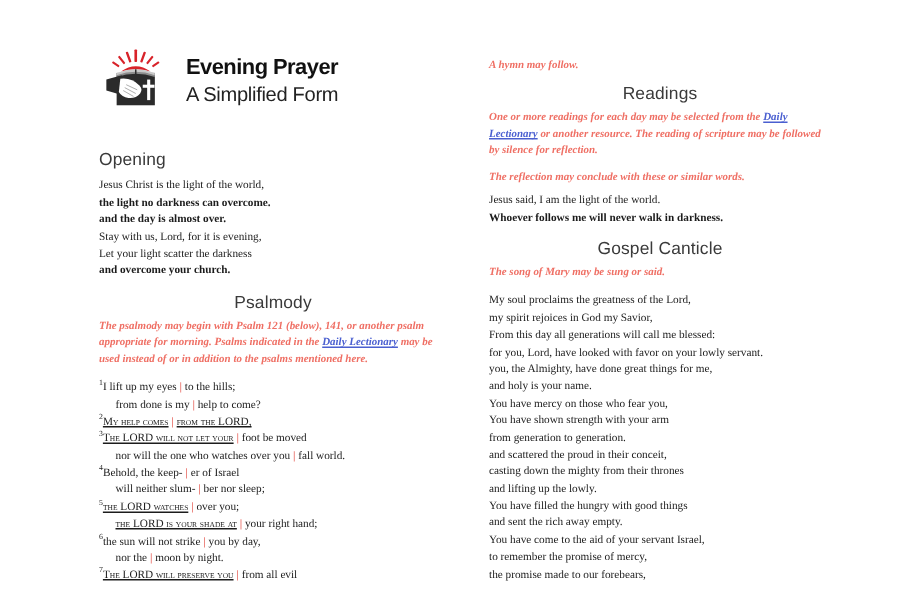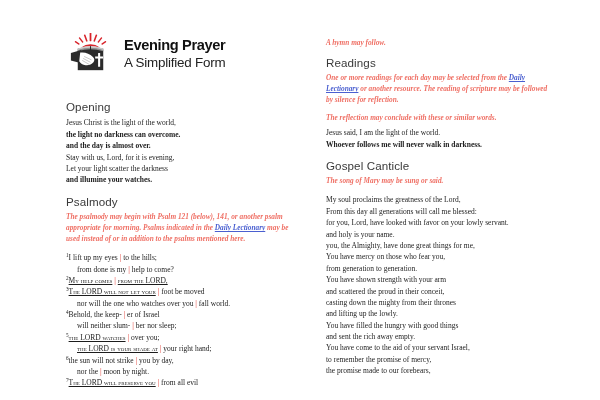--- a/index.html
+++ b/index.html
@@ -72,21 +72,21 @@
   
   h2.section {
     font-family: "Liberation Sans", sans-serif;
     font-size: 11.6px;
     font-weight: normal;
     letter-spacing: 0.1px;
     color: #3a3a3a;
     margin: 0 0 3px 0;
     line-height: 1.25;
   }
-  .sec-gap { margin-top: 13px; }
+  .sec-gap { margin-top: 13px; text-align: center; }
 
   
   .line {
     font-size: 7.5px;
     line-height: 1.52;
     color: #1c1c1c;
     white-space: nowrap;
   }
   .line.bold { font-weight: bold; }
   .line.indent { padding-left: 11px; }
@@ -169,21 +169,21 @@
       </span>
     </div>
 
     <h2 class="section">Opening</h2>
     <div class="block">
       <div class="line">Jesus Christ is the light of the world,</div>
       <div class="line bold">the light no darkness can overcome.</div>
       <div class="line bold">and the day is almost over.</div>
       <div class="line">Stay with us, Lord, for it is evening,</div>
       <div class="line">Let your light scatter the darkness</div>
-      <div class="line bold">and illumine your watches.</div>
+      <div class="line bold">and overcome your church.</div>
     </div>
 
     <h2 class="section sec-gap">Psalmody</h2>
     <p class="rubric">
       <span>The psalmody may begin with Psalm 121 (below), 141, or another psalm appropriate for morning. Psalms indicated in the </span><a class="link" href="#">Daily Lectionary</a><span> may be used instead of or in addition to the psalms mentioned here.</span>
     </p>
 
     <div>
 
       <div class="line"><span class="vnum">1</span><span>I lift up my eyes</span> <span class="point">|</span> <span>to the hills;</span></div>
@@ -219,27 +219,28 @@
     <p class="rubric tight">The reflection may conclude with these or similar words.</p>
     <div class="block">
       <div class="line">Jesus said, I am the light of the world.</div>
       <div class="line bold">Whoever follows me will never walk in darkness.</div>
     </div>
 
     <h2 class="section sec-gap">Gospel Canticle</h2>
     <p class="rubric">The song of Mary may be sung or said.</p>
     <div>
       <div class="line">My soul proclaims the greatness of the Lord,</div>
+      <div class="line">my spirit rejoices in God my Savior,</div>
       <div class="line">From this day all generations will call me blessed:</div>
       <div class="line">for you, Lord, have looked with favor on your lowly servant.</div>
+      <div class="line">you, the Almighty, have done great things for me,</div>
       <div class="line">and holy is your name.</div>
-      <div class="line">you, the Almighty, have done great things for me,</div>
       <div class="line">You have mercy on those who fear you,</div>
+      <div class="line">You have shown strength with your arm</div>
       <div class="line">from generation to generation.</div>
-      <div class="line">You have shown strength with your arm</div>
       <div class="line">and scattered the proud in their conceit,</div>
       <div class="line">casting down the mighty from their thrones</div>
       <div class="line">and lifting up the lowly.</div>
       <div class="line">You have filled the hungry with good things</div>
       <div class="line">and sent the rich away empty.</div>
       <div class="line">You have come to the aid of your servant Israel,</div>
       <div class="line">to remember the promise of mercy,</div>
       <div class="line">the promise made to our forebears,</div>
 
     </div>

